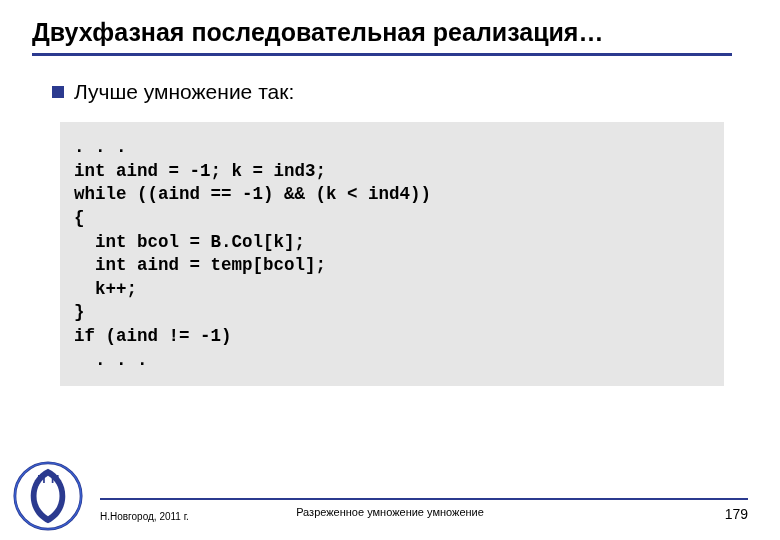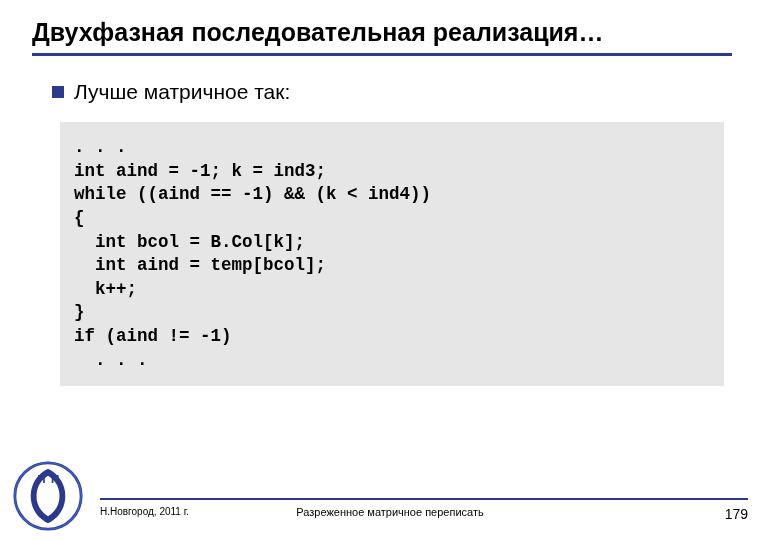--- a/index.html
+++ b/index.html
@@ -66,21 +66,21 @@
     width: 100%;
     padding: 0 32px 0 100px;
   }
   .footer-line {
     height: 2px;
     background: #2b3a8f;
     margin-bottom: 6px;
   }
   .footer-row {
     display: flex;
-    align-items: flex-start;
+    align-items: flex-end;
     justify-content: space-between;
   }
   .footer-left {
     font-size: 10px;
     color: #000;
   }
   .footer-center {
     font-size: 11px;
     color: #000;
     position: absolute;
@@ -103,39 +103,39 @@
 </head>
 <body>
 
 <div class="slide">
 
   <div class="title">Двухфазная последовательная реализация…</div>
   <div class="title-underline"></div>
 
   <div class="bullet-row">
     <span class="bullet-icon"></span>
-    <span class="bullet-text">Лучше матричное так:</span>
+    <span class="bullet-text">Лучше умножение так:</span>
   </div>
 
   <div class="code-block">. . .
 int aind = -1; k = ind3;
 while ((aind == -1) &amp;&amp; (k &lt; ind4))
 {
   int bcol = B.Col[k];
   int aind = temp[bcol];
   k++;
 }
 if (aind != -1)
   . . .</div>
 
   <div class="footer">
     <div class="footer-line"></div>
     <div class="footer-row">
       <span class="footer-left">Н.Новгород, 2011 г.</span>
-      <span class="footer-center">Разреженное матричное переписать</span>
+      <span class="footer-center">Разреженное умножение умножение</span>
       <span class="footer-right">179</span>
     </div>
   </div>
 
   <svg class="logo" viewBox="0 0 100 100">
     <circle cx="50" cy="50" r="46" fill="none" stroke="#2b3a8f" stroke-width="4"></circle>
     <circle cx="50" cy="50" r="46" fill="none" stroke="#3a5fcf" stroke-width="2"></circle>
     <path d="M 50 12
              C 34 20, 26 34, 26 50
              C 26 66, 34 80, 50 88

